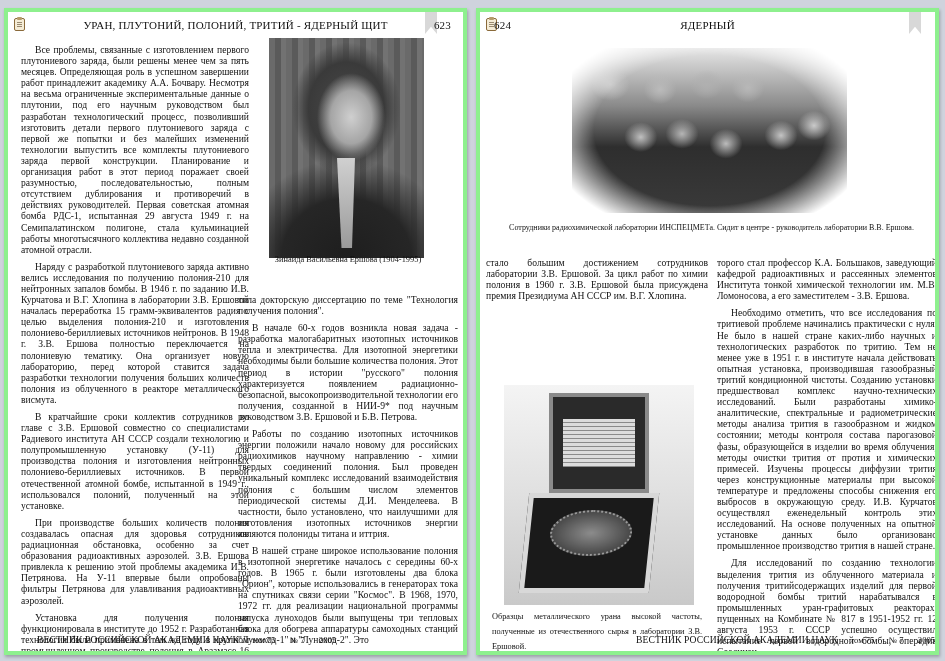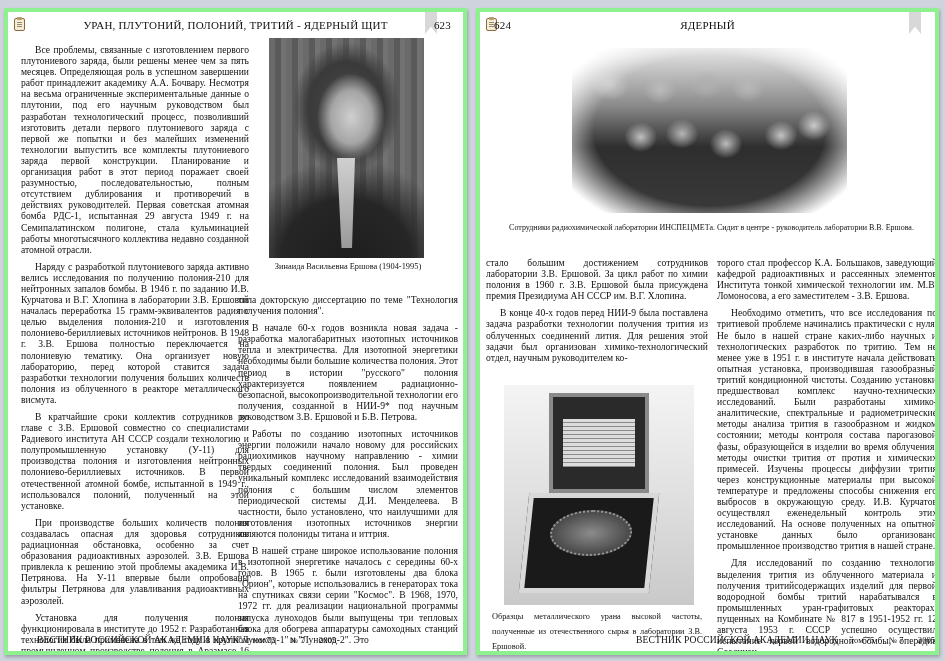--- a/index.html
+++ b/index.html
@@ -74,21 +74,21 @@
       radial-gradient(ellipse 35% 30% at 50% 32%, #4a4a4a 0%, #3a3a3a 70%, transparent 100%),
       radial-gradient(ellipse 70% 45% at 50% 100%, #1e1e1e 0%, #262626 60%, transparent 100%),
       repeating-linear-gradient(90deg, #6a6a6a 0 6px, #5a5a5a 6px 12px, #727272 12px 17px);
   }
   #portrait-photo .collar {
     position: absolute; left: 62px; top: 120px; width: 30px; height: 90px;
     background: linear-gradient(#d0d0d0, #9a9a9a);
     clip-path: polygon(20% 0, 80% 0, 70% 100%, 35% 100%);
   }
   .caption { position: absolute; font-size: 8.4px; line-height: 10.5px; }
-  #portrait-caption { left: 260px; top: 250px; width: 160px; text-align: center; }
+  #portrait-caption { left: 260px; top: 243px; width: 160px; text-align: center; }
 
   #group-photo {
     left: 92px; top: 36px; width: 275px; height: 165px;
     background:
       radial-gradient(ellipse 7% 10% at 14% 22%, #c8c8c8 0%, transparent 100%),
       radial-gradient(ellipse 6% 9% at 32% 25%, #bbbbbb 0%, transparent 100%),
       radial-gradient(ellipse 6% 9% at 49% 22%, #b0b0b0 0%, transparent 100%),
       radial-gradient(ellipse 6% 9% at 64% 24%, #b8b8b8 0%, transparent 100%),
       radial-gradient(ellipse 6% 9% at 25% 54%, #c0c0c0 0%, transparent 100%),
       radial-gradient(ellipse 6% 9% at 40% 52%, #b5b5b5 0%, transparent 100%),
@@ -184,21 +184,20 @@
   <div class="running-head">
     <div class="rh-pageno">624</div>
     <div class="rh-title">ЯДЕРНЫЙ</div>
   </div>
 
   <div class="photo" id="group-photo"></div>
   <div class="caption" id="group-caption">Сотрудники радиохимической лаборатории ИНСПЕЦМЕТа. Сидит в центре - руководитель лаборатории В.В. Ершова.</div>
 
   <div class="col" id="right-col1">
     <p class="cont">стало большим достижением сотрудников лаборатории З.В. Ершовой. За цикл работ по химии полония в 1960 г. З.В. Ершовой была присуждена премия Президиума АН СССР им. В.Г. Хлопина.</p>
-    <p>В конце 40-х годов перед НИИ-9 была поставлена задача разработки технологии получения трития из облученных соединений лития. Для решения этой задачи был организован химико-технологический отдел, научным руководителем ко-</p>
   </div>
 
   <div class="photo" id="uranium-photo">
     <div class="lid">
         <div class="label"></div>
       </div>
     <div class="box">
         <div class="disc"></div>
       </div>
   </div>

